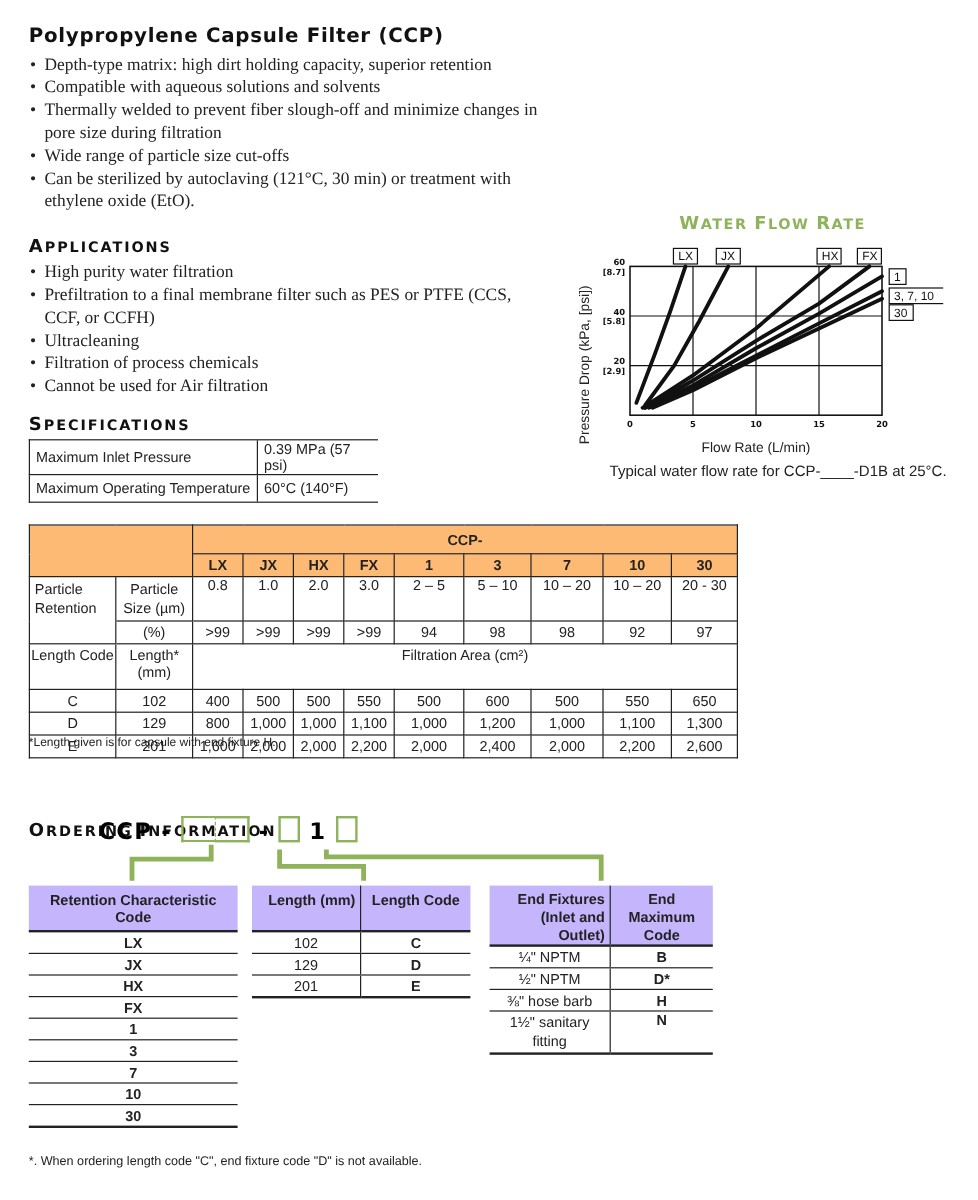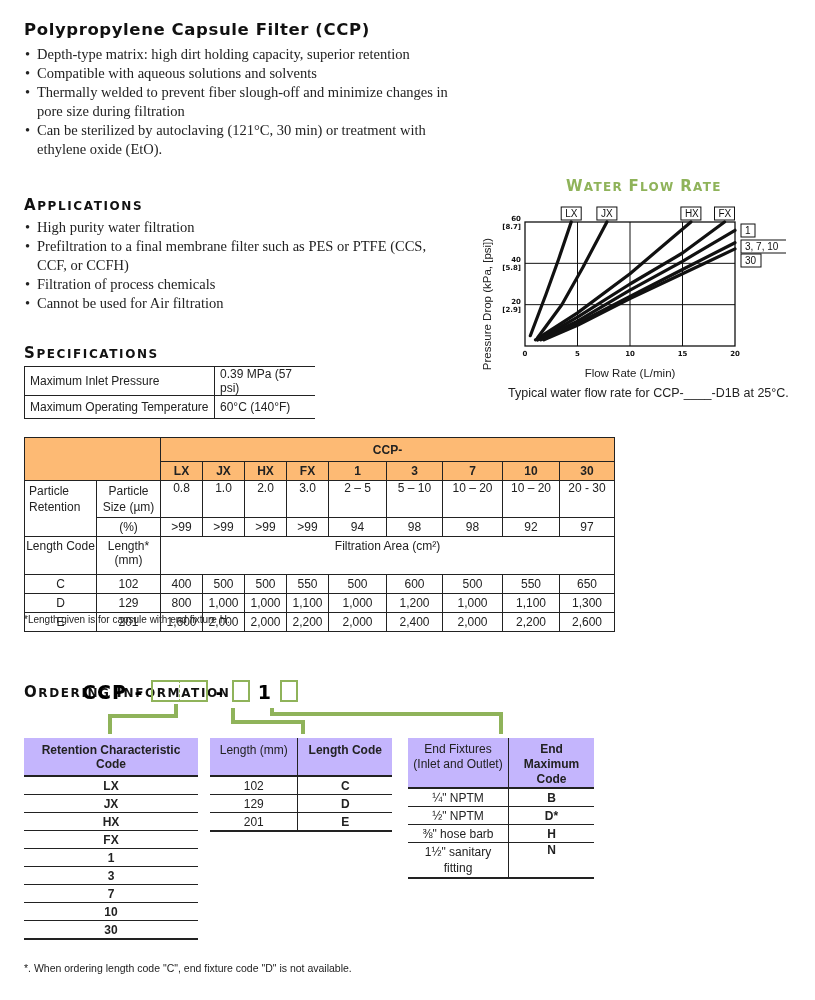--- a/index.html
+++ b/index.html
@@ -38,46 +38,48 @@
   .foot1 { left:24px; top:614px; font-family:"Liberation Sans", sans-serif; font-size:10px; color:#222; }
 
   .order-head { left:24px; top:683px; }
   .code-line { left:82px; top:680px; font-family:"DejaVu Sans", sans-serif; font-weight:bold; font-size:19px; color:#000000; letter-spacing:1px; }
   .box { display:inline-block; border:2px solid #8fb35a; height:18px; vertical-align:-3px; }
 
   .ord-table { font-family:"Liberation Sans", sans-serif; font-size:12px; color:#222; }
   .ord-table th { background:#c4b5fd; font-weight:bold; border-bottom:2px solid #222; vertical-align:top; padding:5px 4px 0 4px; font-size:12px; }
   .ord-table td { border-bottom:1px solid #222; text-align:center; height:17px; padding:0; }
   .ord-table tr:last-child td { border-bottom:2px solid #222; }
-  .ord-table .norm { font-weight:normal; }
+  .ord-table .norm { font-weight:bold;text-align:right; }
   .ord-table .b { font-weight:bold; }
   .ord-table .vl { border-left:1px solid #222; }
   .rc-table { left:24px; top:738px; width:174px; }
   .rc-table th { height:32px; }
   .len-table { left:210px; top:738px; width:182px; }
   .len-table th { height:32px; }
   .ef-table { left:408px; top:738px; width:186px; }
   .ef-table th { height:31px; padding-top:4px; line-height:15px; }
   .foot2 { left:24px; top:962px; font-family:"Liberation Sans", sans-serif; font-size:10.5px; color:#222; }
 </style>
 </head>
 <body>
 
 <div class="abs title">Polypropylene Capsule Filter (CCP)</div>
 <ul class="abs bullets features">
   <li>Depth-type matrix: high dirt holding capacity, superior retention</li>
   <li>Compatible with aqueous solutions and solvents</li>
   <li>Thermally welded to prevent fiber slough-off and minimize changes in pore size during filtration</li>
+  <li>Wide range of particle size cut-offs</li>
   <li>Can be sterilized by autoclaving (121°C, 30 min) or treatment with ethylene oxide (EtO).</li>
 </ul>
 
 <div class="abs sec-head apps-head"><span class="cap">A</span><span>PPLICATIONS</span></div>
 <ul class="abs bullets apps">
   <li>High purity water filtration</li>
   <li>Prefiltration to a final membrane filter such as PES or PTFE (CCS, CCF, or CCFH)</li>
+  <li>Ultracleaning</li>
   <li>Filtration of process chemicals</li>
   <li>Cannot be used for Air filtration</li>
 </ul>
 
 <div class="abs sec-head specs-head"><span class="cap">S</span><span>PECIFICATIONS</span></div>
 <table class="abs spec-table">
   <tbody>
       <tr>
     <td>Maximum Inlet Pressure</td>
     <td>0.39 MPa (57 psi)</td>

